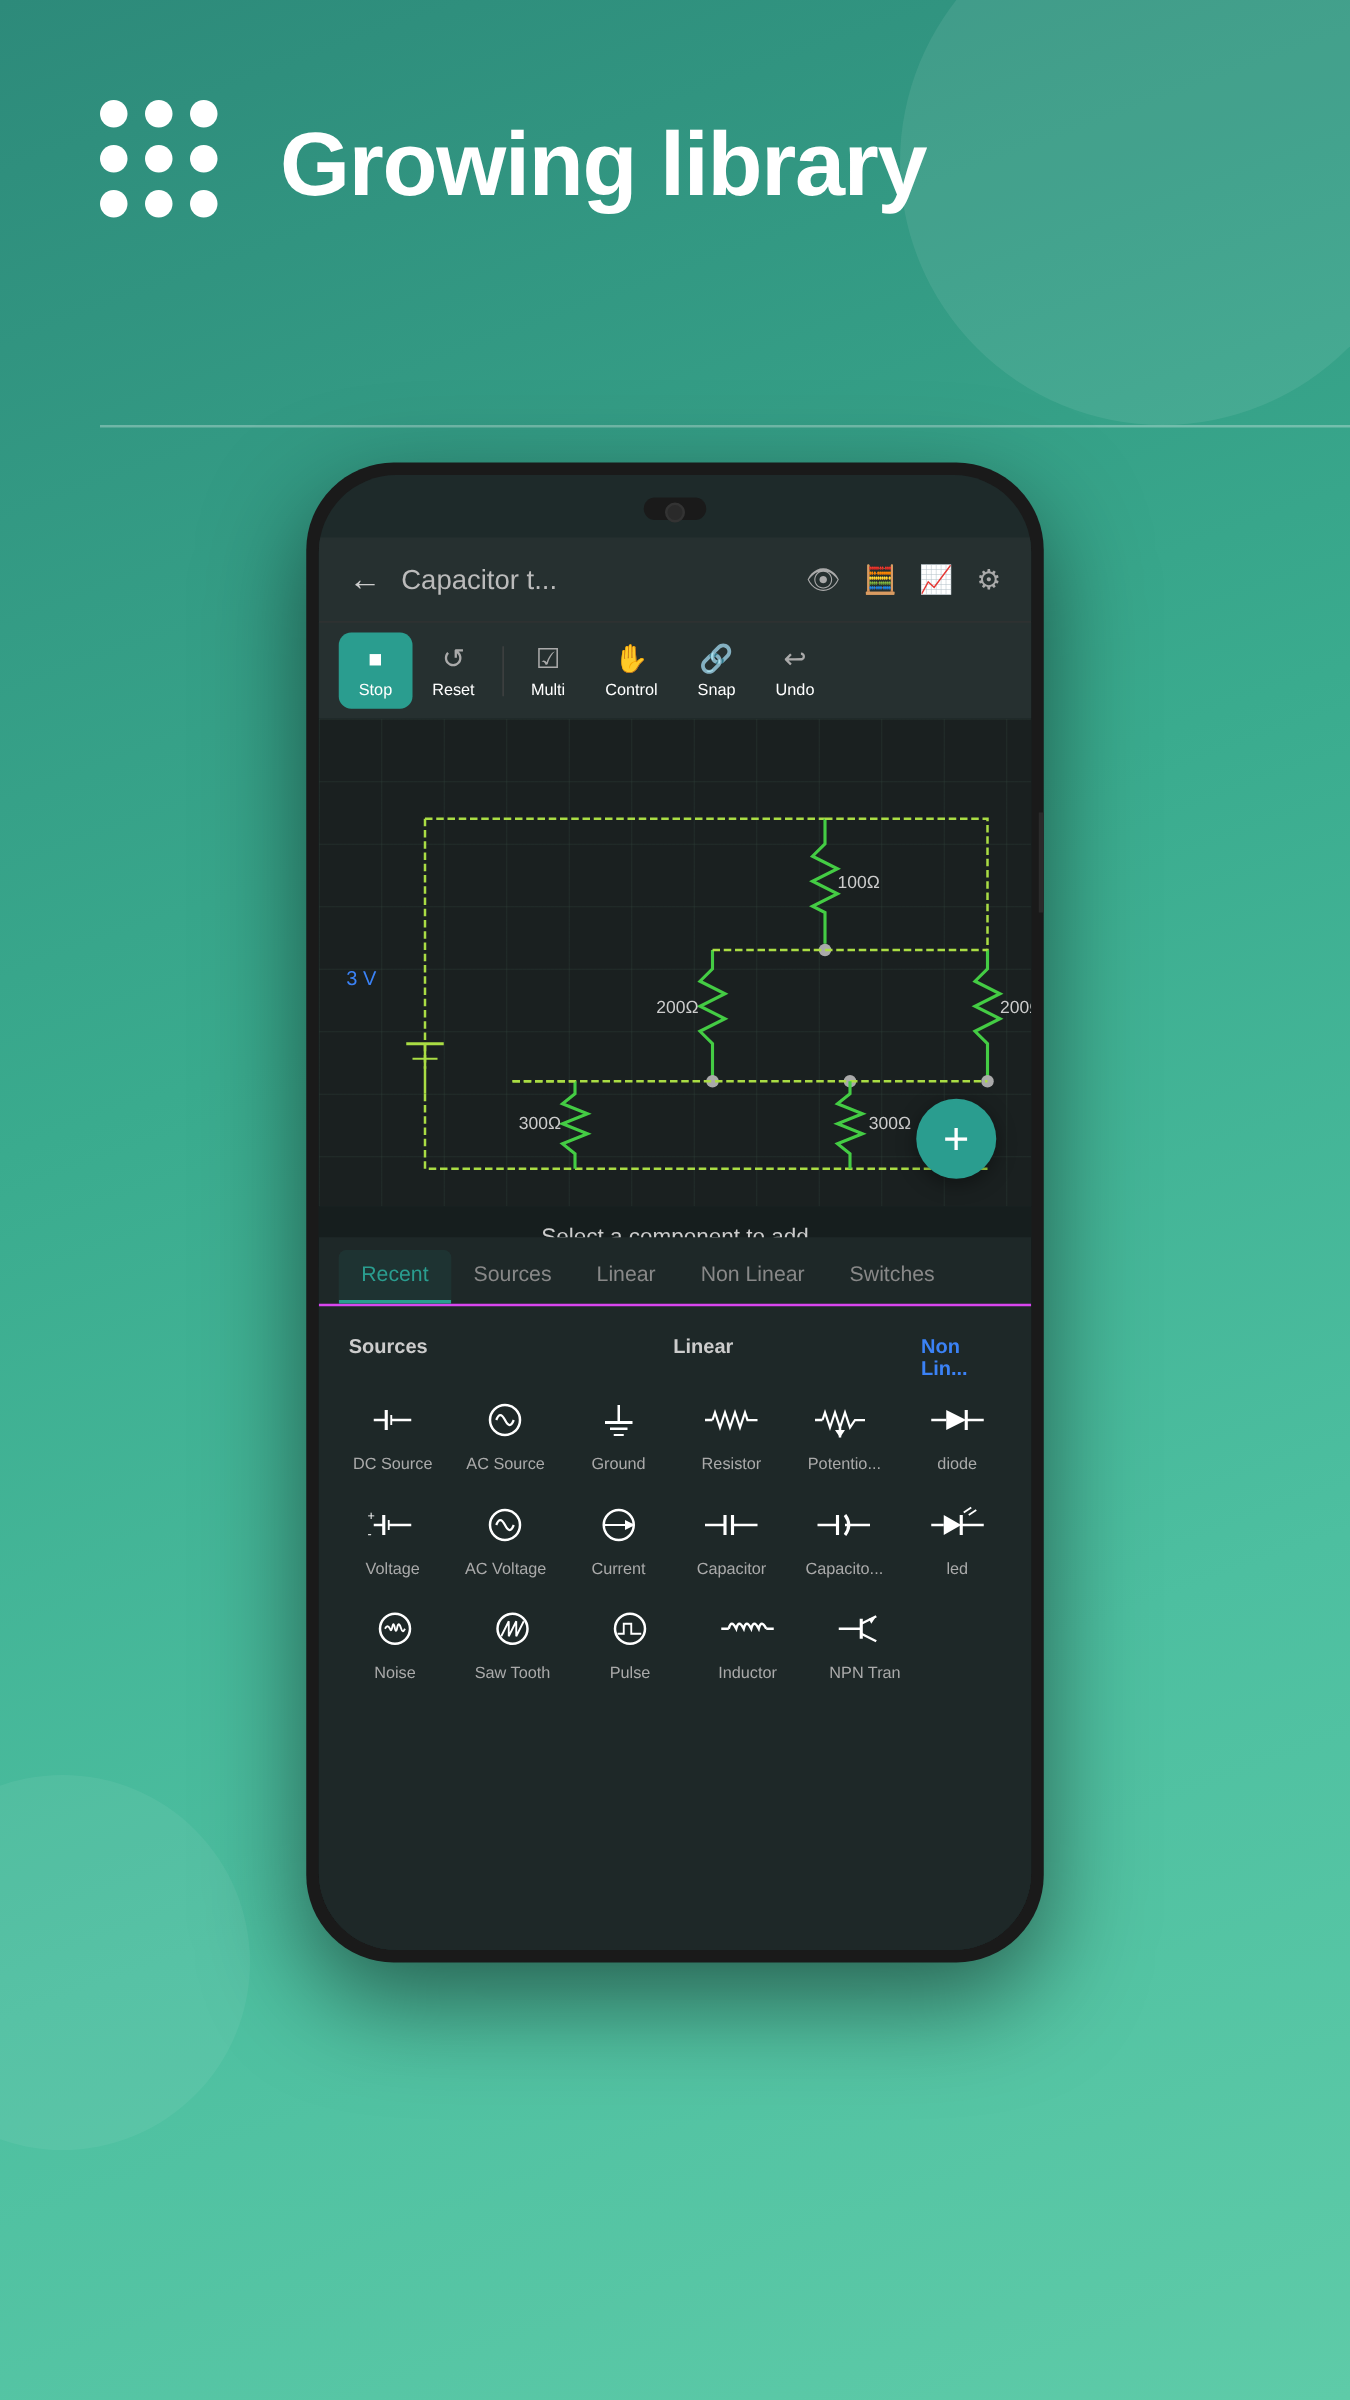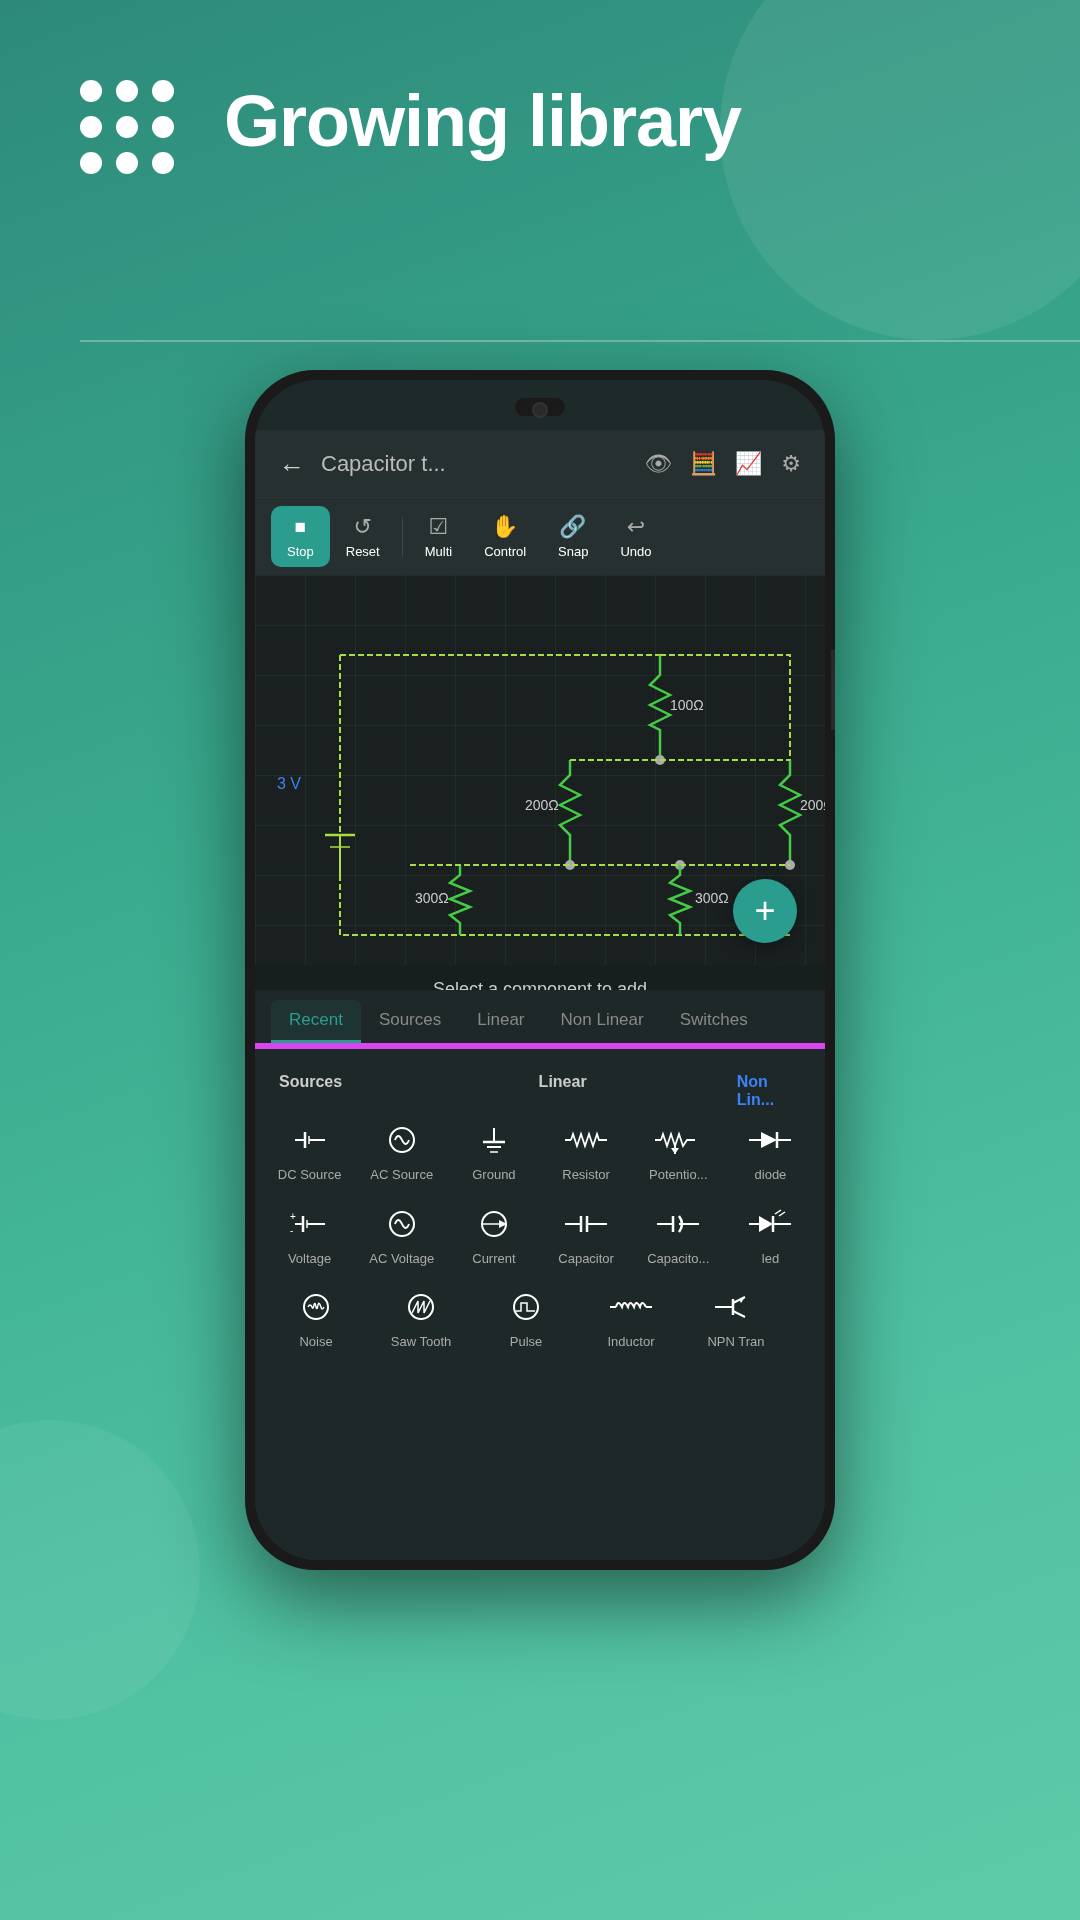--- a/index.html
+++ b/index.html
@@ -32,21 +32,21 @@
       background: rgba(255,255,255,0.06);
     }
 
     
     .header-section {
       position: absolute;
       top: 80px;
       left: 0;
       right: 0;
       display: flex;
-      align-items: flex-start;
+      align-items: flex-end;
       padding: 0 80px;
       gap: 50px;
     }
     .dots-grid {
       display: grid;
       grid-template-columns: repeat(3, 1fr);
       gap: 14px;
       flex-shrink: 0;
     }
     .dot {
@@ -288,21 +288,21 @@
       padding: 14px;
       background: #161e1e;
     }
 
     
     .cat-tabs {
       display: flex;
       background: #1e2828;
       padding: 10px 16px 0;
       gap: 0;
-      border-bottom: 6px solid #d946ef;
+      border-bottom: 2px solid #d946ef;
     }
     .cat-tab {
       padding: 10px 18px;
       font-size: 17px;
       color: #888;
       border-bottom: 3px solid transparent;
       cursor: pointer;
     }
     .cat-tab.active {
       color: #2a9d8f;
@@ -314,21 +314,21 @@
     
     .component-grid {
       padding: 16px;
       display: flex;
       flex-direction: column;
       gap: 0;
     }
 
     .comp-row {
       display: flex;
-      gap: 15px;
+      gap: 4px;
       margin-bottom: 8px;
     }
 
     .comp-item {
       display: flex;
       flex-direction: column;
       align-items: center;
       width: 90px;
       gap: 6px;
       padding: 6px 4px;

